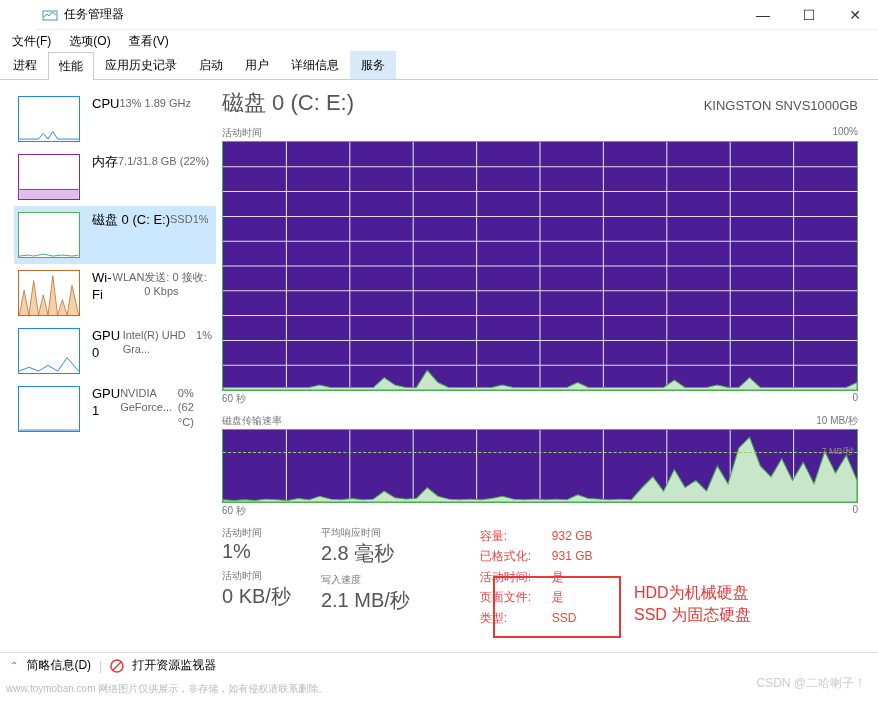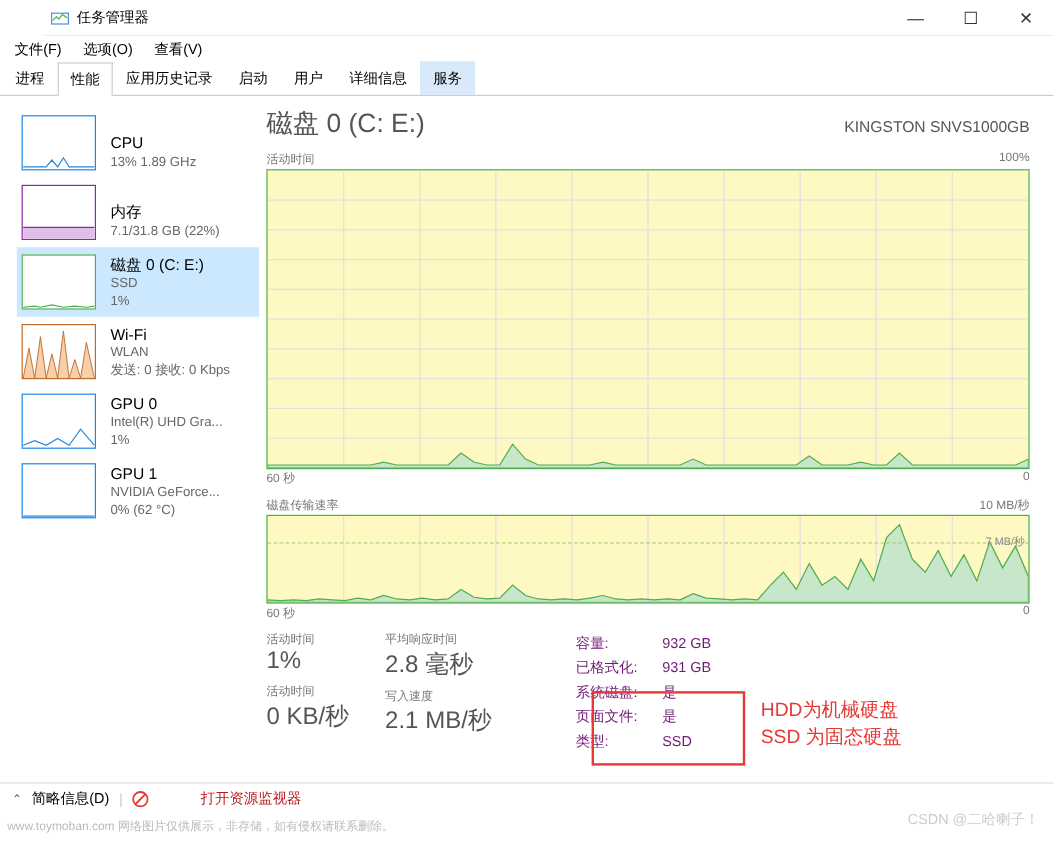--- a/index.html
+++ b/index.html
@@ -14,44 +14,44 @@
 .tabs { height: 28px; display: flex; align-items: flex-end; border-bottom: 1px solid #ccc; padding-left: 2px; }
 .tabs .tab { padding: 5px 10px; font-size: 12px; border: 1px solid transparent; border-bottom: none; cursor: default; text-align: right; }
 .tabs .tab.active { border-color: #ccc; background: #fff; position: relative; top: 1px; }
 .tabs .tab.hover { background: #d8eaf9; }
 .content { display: flex; height: 580px; }
 .sidebar { width: 216px; padding: 10px 0 10px 14px; overflow-y: auto; }
 .side-item { display: flex; gap: 12px; padding: 6px 4px; cursor: default; }
 .side-item.selected { background: #cce8ff; }
 .thumb { width: 62px; height: 46px; border: 1px solid; background: #fff; position: relative; flex-shrink: 0; }
 .thumb svg { width: 100%; height: 100%; }
-.side-info { display: flex; flex-direction: column; justify-content: flex-end; line-height: 1.3; }
+.side-info { display: flex; flex-direction: row; justify-content: flex-end; line-height: 1.3; }
 .side-title { font-size: 13px; font-weight: 400; }
 .side-sub { font-size: 11px; color: #666; }
 .main { flex: 1; padding: 8px 20px 0 6px; position: relative; }
 .main-header { display: flex; justify-content: space-between; align-items: baseline; margin-bottom: 8px; }
 .main-title { font-size: 22px; font-weight: 400; color: #555; }
 .main-model { font-size: 13px; color: #555; }
 .chart-block { margin-bottom: 8px; }
 .chart-labels { display: flex; justify-content: space-between; font-size: 10px; color: #777; margin-bottom: 1px; }
-.chart-box { border: 1px solid #4caf50; background: #fef9c3; position: relative; }
+.chart-box { border: 1px solid #4caf50; background: #4c1d95; position: relative; }
 .chart-box.activity { height: 250px; }
 .chart-box.transfer { height: 74px; }
 .chart-axis { display: flex; justify-content: space-between; font-size: 10px; color: #777; margin-top: 1px; }
 .stats { display: flex; gap: 30px; margin-top: 8px; }
 .stats-col { display: flex; flex-direction: column; gap: 6px; }
 .stat-group { }
 .stat-label { font-size: 10px; color: #777; }
 .stat-value { font-size: 20px; color: #555; }
-.kv-rows { font-size: 12px; color: #701a75; }
+.kv-rows { font-size: 12px; color: #ef4444; }
 .kv-row { display: flex; gap: 12px; line-height: 1.7; }
 .kv-key { width: 60px; }
 .statusbar { position: absolute; bottom: 24px; left: 0; right: 0; height: 26px; border-top: 1px solid #ddd; display: flex; align-items: center; padding: 0 10px; gap: 8px; font-size: 12px; }
 .statusbar .arrow { font-size: 10px; color: #666; }
-.link { color: #b91c1c; margin-left: 35px; }
+.link { color: #000000; }
 .watermark { position: absolute; bottom: 6px; left: 6px; font-size: 10px; color: #bbb; }
 .csdn { position: absolute; bottom: 10px; right: 12px; font-size: 12px; color: #ccc; }
 .annotation { position: absolute; font-size: 16px; color: #e53935; line-height: 1.4; }
 .red-box { position: absolute; border: 2px solid #e53935; }
 .dashed-line { position: absolute; width: 100%; border-top: 1px dashed #9ccc65; }
 </style>
 </head>
 <body>
 
 <div class="titlebar">
@@ -242,21 +242,21 @@
       <div class="kv-rows" style="margin-left:40px">
         <div class="kv-row">
             <span class="kv-key">容量:</span>
             <span>932 GB</span>
           </div>
         <div class="kv-row">
             <span class="kv-key">已格式化:</span>
             <span>931 GB</span>
           </div>
         <div class="kv-row">
-            <span class="kv-key">系统磁盘:</span>
+            <span class="kv-key">活动时间:</span>
             <span>是</span>
           </div>
         <div class="kv-row">
             <span class="kv-key">页面文件:</span>
             <span>是</span>
           </div>
         <div class="kv-row">
             <span class="kv-key">类型:</span>
             <span>SSD</span>
           </div>

